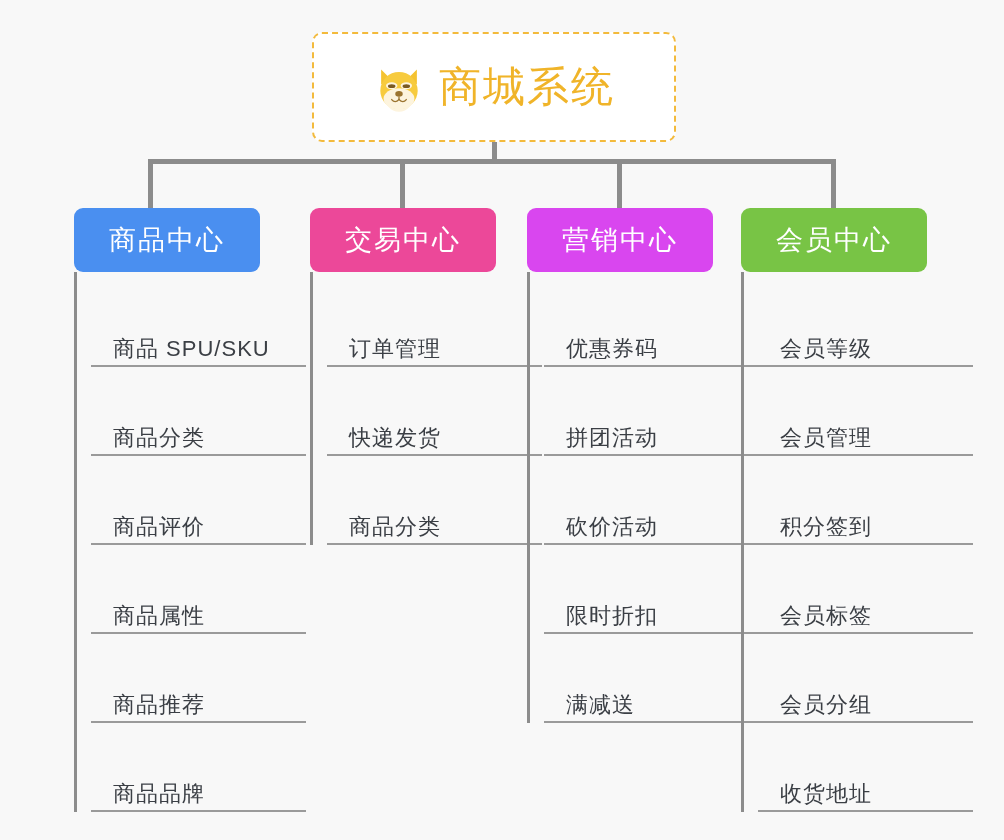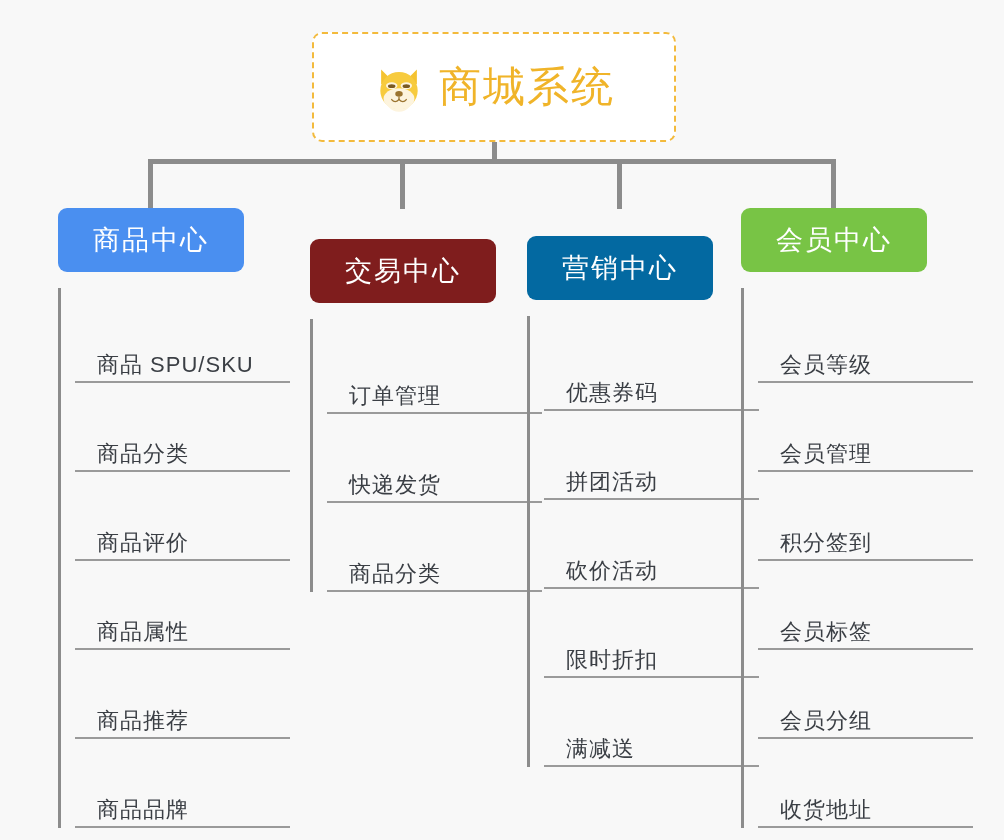--- a/index.html
+++ b/index.html
@@ -77,21 +77,21 @@
   .conn-drop.d1 { left: 148px; }
   .conn-drop.d2 { left: 400px; }
   .conn-drop.d3 { left: 617px; }
   .conn-drop.d4 { left: 831px; }
 
   
   .column {
     position: absolute;
     top: 208px;
   }
-  .col-1 { left: 58px; }
+  .col-1 { left: 74px; }
   .col-2 { left: 310px; }
   .col-3 { left: 527px; }
   .col-4 { left: 741px; }
 
   .cat-header {
     box-sizing: border-box;
     height: 64px;
     border-radius: 9px;
     display: flex;
     align-items: center;
@@ -102,21 +102,21 @@
     white-space: nowrap;
   }
   .col-1 .cat-header { width: 186px; }
   .col-2 .cat-header { width: 186px; }
   .col-3 .cat-header { width: 186px; }
   .col-4 .cat-header { width: 186px; justify-content: center; }
 
   
   .leaf-list {
     position: relative;
-    margin-top: 16px;
+    margin-top: 0;
     padding-top: 6px;
     padding-left: 14px;
     border-left: 3px solid #8c8c8c;
     width: 215px;
   }
   .leaf-item {
     height: 89px;
     display: flex;
     align-items: flex-end;
     box-sizing: border-box;
@@ -202,21 +202,21 @@
       </div>
       <div class="leaf-item">
         <div class="leaf-underline">
           <span class="leaf-label">商品品牌</span>
         </div>
       </div>
     </div>
   </div>
 
   <div class="column col-2">
-    <div class="cat-header" style="background-color: #7f1d1d; margin-top: 31px;">
+    <div class="cat-header" style="background-color: #ec4899;">
       <span>交易中心</span>
     </div>
     <div class="leaf-list">
       <div class="leaf-item">
         <div class="leaf-underline">
           <span class="leaf-label">订单管理</span>
         </div>
       </div>
       <div class="leaf-item">
         <div class="leaf-underline">
@@ -225,21 +225,21 @@
       </div>
       <div class="leaf-item">
         <div class="leaf-underline">
           <span class="leaf-label">商品分类</span>
         </div>
       </div>
     </div>
   </div>
 
   <div class="column col-3">
-    <div class="cat-header" style="background-color: #0369a1; margin-top: 28px;">
+    <div class="cat-header" style="background-color: #d946ef;">
       <span>营销中心</span>
     </div>
     <div class="leaf-list">
       <div class="leaf-item">
         <div class="leaf-underline">
           <span class="leaf-label">优惠券码</span>
         </div>
       </div>
       <div class="leaf-item">
         <div class="leaf-underline">

